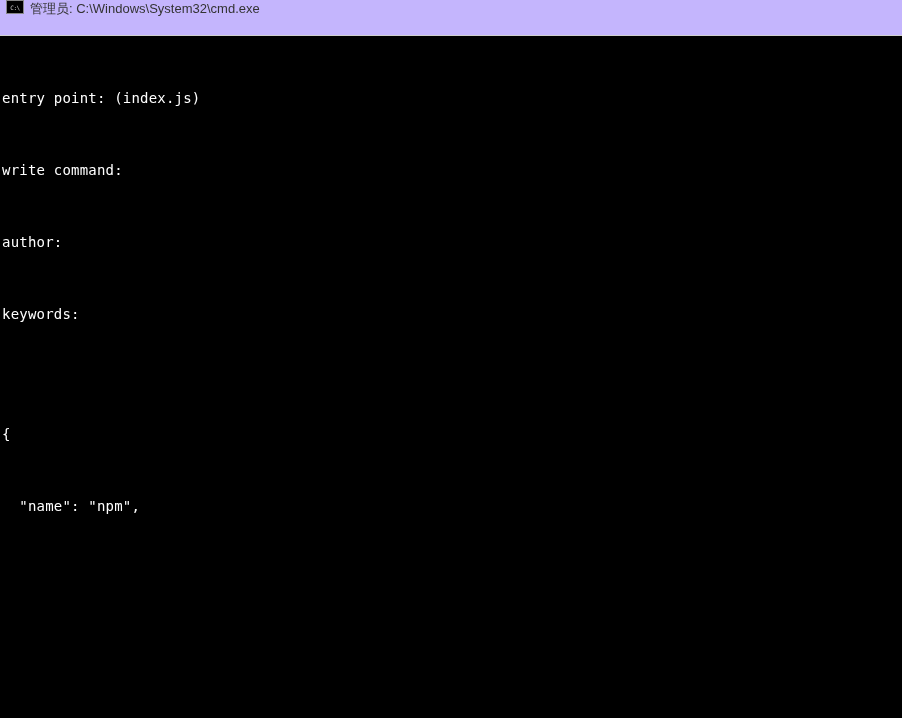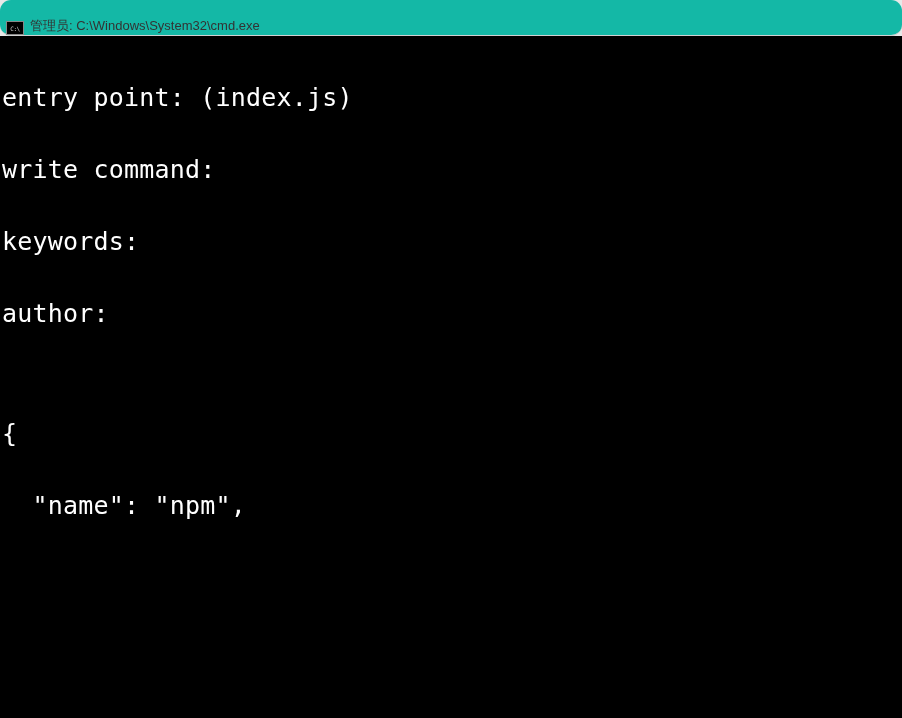--- a/index.html
+++ b/index.html
@@ -11,27 +11,26 @@
       overflow: hidden;
     }
     .window {
       width: 100%;
       height: 100%;
       display: flex;
       flex-direction: column;
     }
     .title-bar {
       height: 36px;
-      background: #14b8a6;
+      background: #c4b5fd;
       border-bottom: 1px solid #d0d0d0;
       display: flex;
-      align-items: flex-end;
+      align-items: flex-start;
       padding: 0 6px;
       gap: 6px;
-      border-radius: 11px;
     }
     .title-icon {
       width: 18px;
       height: 14px;
       background: #000;
       border: 1px solid #888;
       position: relative;
       display: flex;
       align-items: center;
       justify-content: center;
@@ -46,42 +45,42 @@
     .title-text {
       font-size: 13px;
       color: #333;
       font-family: "Microsoft YaHei", "Segoe UI", sans-serif;
     }
     .terminal {
       flex: 1;
       background: #000000;
       color: #ffffff;
       font-family: "NSimSun", "SimSun", "Consolas", monospace;
-      font-size: 25px;
+      font-size: 14px;
       line-height: 24px;
       padding: 2px 2px;
       overflow: hidden;
       white-space: pre;
       letter-spacing: 0.2px;
     }
     .line { display: block; }
   </style>
 </head>
 <body>
 
 <div class="window">
   <div class="title-bar">
     <div class="title-icon"></div>
     <span class="title-text">管理员: C:\Windows\System32\cmd.exe</span>
   </div>
   <div class="terminal">
     <span class="line">entry point: (index.js)</span>
     <span class="line">write command:</span>
+    <span class="line">author:</span>
     <span class="line">keywords:</span>
-    <span class="line">author:</span>
     <span class="line"></span>
     <span class="line">{</span>
     <span class="line">  "name": "npm",</span>
     
     
     
     
     
     
     

